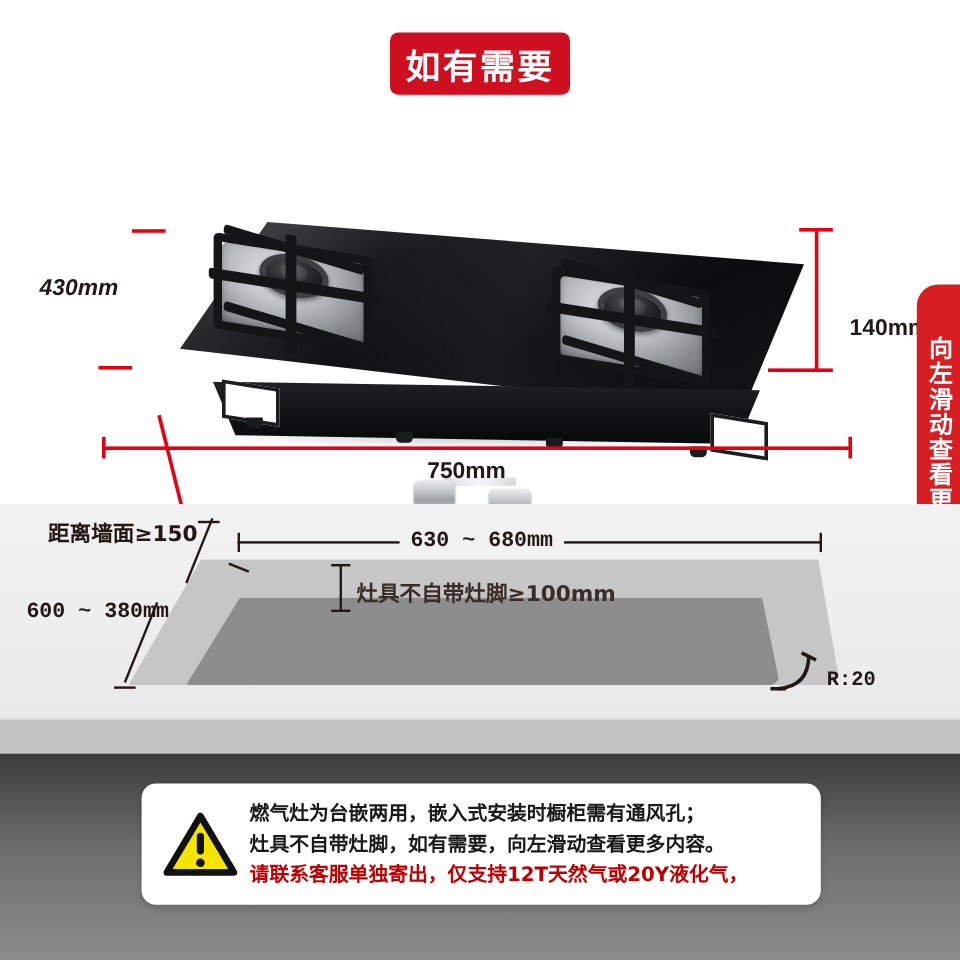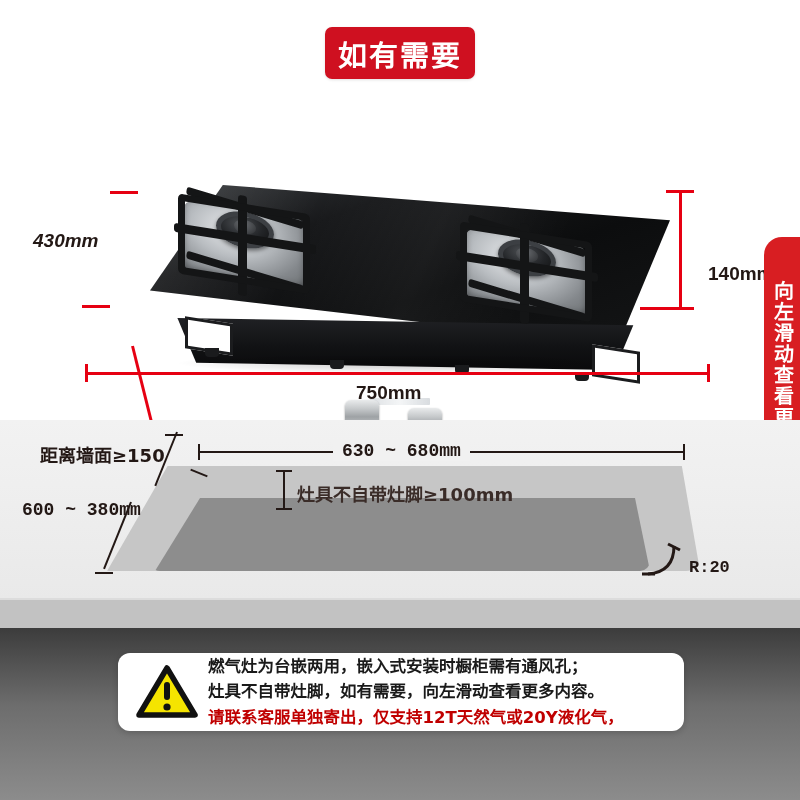--- a/index.html
+++ b/index.html
@@ -164,21 +164,21 @@
 
   .dim-dark{position:absolute;background:#231815;}
   .lbl-dark{
     position:absolute;color:#231815;font-weight:bold;font-size:18px;
     font-family:Liberation Mono, monospace;white-space:nowrap;
   }
   .lbl-dark.cn{font-family:"DejaVu Sans","Liberation Sans",sans-serif;}
 
   
   .notice{
-    position:absolute;left:118px;top:653px;width:566px;height:78px;
+    position:absolute;left:118px;top:653px;width:566px;height:101px;
     background:#fff;border-radius:12px;box-shadow:0 2px 6px rgba(0,0,0,.18);
     display:flex;align-items:center;padding:0 18px;box-sizing:border-box;
   }
   .warn-tri{position:relative;width:62px;height:56px;flex:0 0 62px;margin-right:10px;}
   .notice-text{display:flex;flex-direction:column;gap:2px;}
   .notice-line{
     font-size:16.5px;font-weight:bold;line-height:1.42;color:#1a1a1a;
     font-family:"DejaVu Sans","Liberation Sans",sans-serif;white-space:nowrap;
   }
   .notice-line.red{color:#c00000;}
@@ -266,21 +266,21 @@
   <div class="counter-edge-hl"></div>
   <div class="counter-edge"></div>
   <div class="cabinet"></div>
 
   <div class="cut-outer"></div>
   <div class="cut-inner"></div>
 
   <div class="dim-dark" style="left:176px;top:432px;width:2px;height:58px;transform:rotate(22deg);transform-origin:top center;"></div>
   <div class="dim-dark" style="left:165px;top:434px;width:18px;height:2px;"></div>
   <div class="dim-dark" style="left:190px;top:472px;width:18px;height:2px;transform:rotate(22deg);"></div>
-  <div class="lbl-dark cn" style="left:40px;top:441px;">距离墙面≥150</div>
+  <div class="lbl-dark cn" style="left:40px;top:430px;">距离墙面≥150</div>
 
   <div class="dim-dark" style="left:130px;top:502px;width:2px;height:72px;transform:rotate(22deg);transform-origin:top center;"></div>
   <div class="dim-dark" style="left:95px;top:572px;width:18px;height:2px;"></div>
   <div class="lbl-dark" style="left:22px;top:500px;">600 ~ 380mm</div>
 
   <div class="dim-dark" style="left:198px;top:451px;width:487px;height:2px;"></div>
   <div class="dim-dark" style="left:198px;top:444px;width:2px;height:16px;"></div>
   <div class="dim-dark" style="left:683px;top:444px;width:2px;height:16px;"></div>
   <span class="lbl-dark" style="left:333px;top:441px;background:#f1f1f1;padding:0 9px;">630 ~ 680mm</span>
 

